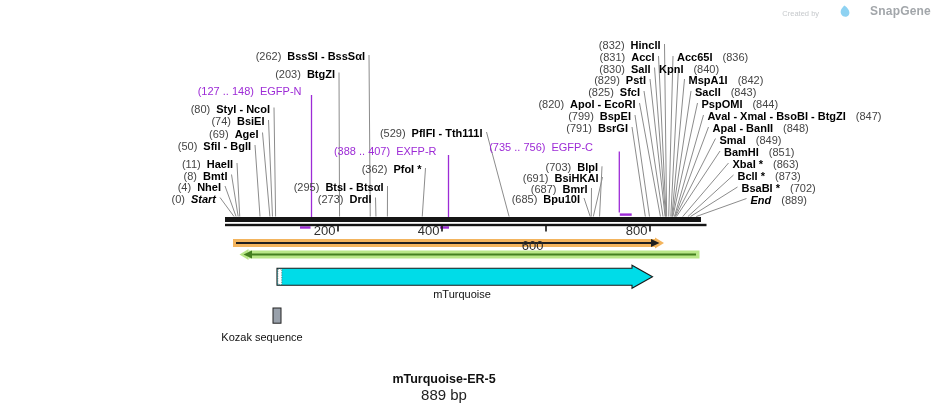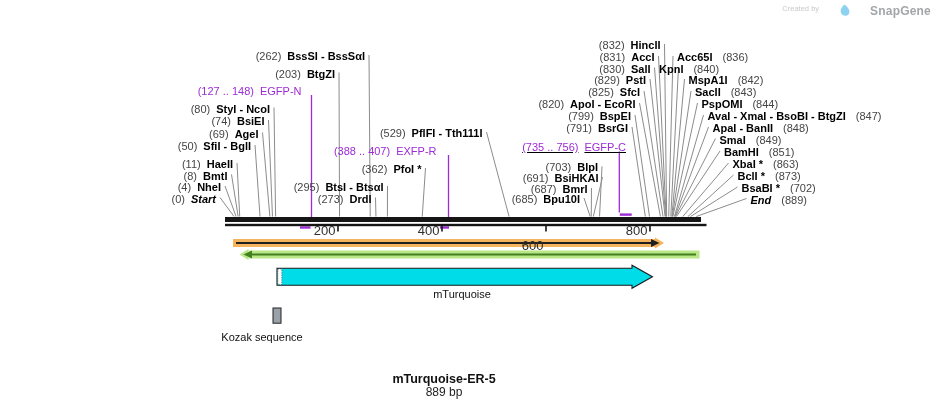--- a/index.html
+++ b/index.html
@@ -8,26 +8,26 @@
   #map-svg{position:absolute;left:0;top:0}
   .lbl{position:absolute;white-space:nowrap;transform:translateY(-50%);line-height:1}
   .num{font-size:11px;color:#454545}
   .nm{font-size:11px;font-weight:700;color:#000}
   .lbl.numfirst .nm{margin-left:6px}
   .lbl.namefirst .num{margin-left:10px}
   .lbl.primer .num,.lbl.primer .nm{color:#9d2bd6;font-weight:400}
   .nm.it{font-style:italic}
   .ticklbl{position:absolute;font-size:13px;color:#2e2e2e;transform:translateY(-50%);line-height:1}
   .feat{position:absolute;font-size:11px;color:#111;transform:translate(-50%,-50%);white-space:nowrap;line-height:1}
-  .credit{position:absolute;top:4px;right:6px;display:flex;align-items:flex-start;gap:20px}
+  .credit{position:absolute;top:4px;right:6px;display:flex;align-items:flex-end;gap:20px}
   .credit-by{font-size:7.5px;color:#c6c9cc}
   .credit-brand{font-size:12px;color:#a2a6aa;font-weight:600;letter-spacing:.2px}
   .title-block{position:absolute;left:444px;top:372px;transform:translateX(-50%);text-align:center}
   .map-title{font-size:12.5px;font-weight:700;color:#111;line-height:1.15}
-  .map-length{font-size:12px;color:#222;line-height:1.15}
+  .map-length{font-size:15px;color:#222;line-height:1.15}
 </style>
 </head>
 <body>
 
 <div class="canvas">
   <div class="credit">
     <span class="credit-by">Created by</span>
     <svg width="11" height="13" viewBox="0 0 11 13">
       <path d="M5.3 0.5 C2.2 3.6 0.6 6.4 2.4 9.6 C4.0 12.4 8.3 12.6 9.9 9.8 C11.5 7.0 9.4 3.0 5.3 0.5 Z" fill="#8ed2f2"></path>
     </svg>
@@ -139,20 +139,20 @@
       <span class="lbl namefirst" style="top: 115px; left: 707.5px;"><span class="nm">AvaI - XmaI - BsoBI - BtgZI</span><span class="num">(847)</span></span>
       <span class="lbl namefirst" style="top: 127px; left: 712.5px;"><span class="nm">ApaI - BanII</span><span class="num">(848)</span></span>
       <span class="lbl namefirst" style="top: 138.5px; left: 719.5px;"><span class="nm">SmaI</span><span class="num">(849)</span></span>
       <span class="lbl namefirst" style="top: 151px; left: 724px;"><span class="nm">BamHI</span><span class="num">(851)</span></span>
       <span class="lbl namefirst" style="top: 163px; left: 732.5px;"><span class="nm">XbaI *</span><span class="num">(863)</span></span>
       <span class="lbl namefirst" style="top: 175px; left: 737.5px;"><span class="nm">BclI *</span><span class="num">(873)</span></span>
       <span class="lbl namefirst" style="top: 187px; left: 741.5px;"><span class="nm">BsaBI *</span><span class="num">(702)</span></span>
       <span class="lbl namefirst" style="top: 198.5px; left: 750.5px;"><span class="nm it">End</span><span class="num">(889)</span></span>
       <span class="lbl numfirst primer" style="top: 90px; right: 635.5px;"><span class="num">(127 .. 148)</span><span class="nm">EGFP-N</span></span>
       <span class="lbl numfirst primer" style="top: 150px; right: 500.5px;"><span class="num">(388 .. 407)</span><span class="nm">EXFP-R</span></span>
-      <span class="lbl numfirst primer" style="top: 146px; right: 311px; text-decoration: underline;"><span class="num">(735 .. 756)</span><span class="nm">EGFP-C</span></span>
+      <span class="lbl numfirst primer" style="top: 146px; right: 344px;"><span class="num">(735 .. 756)</span><span class="nm">EGFP-C</span></span>
     </div>
 
   <div class="title-block">
     <div class="map-title">mTurquoise-ER-5</div>
     <div class="map-length">889 bp</div>
   </div>
 </div>
 
 </body></html>

